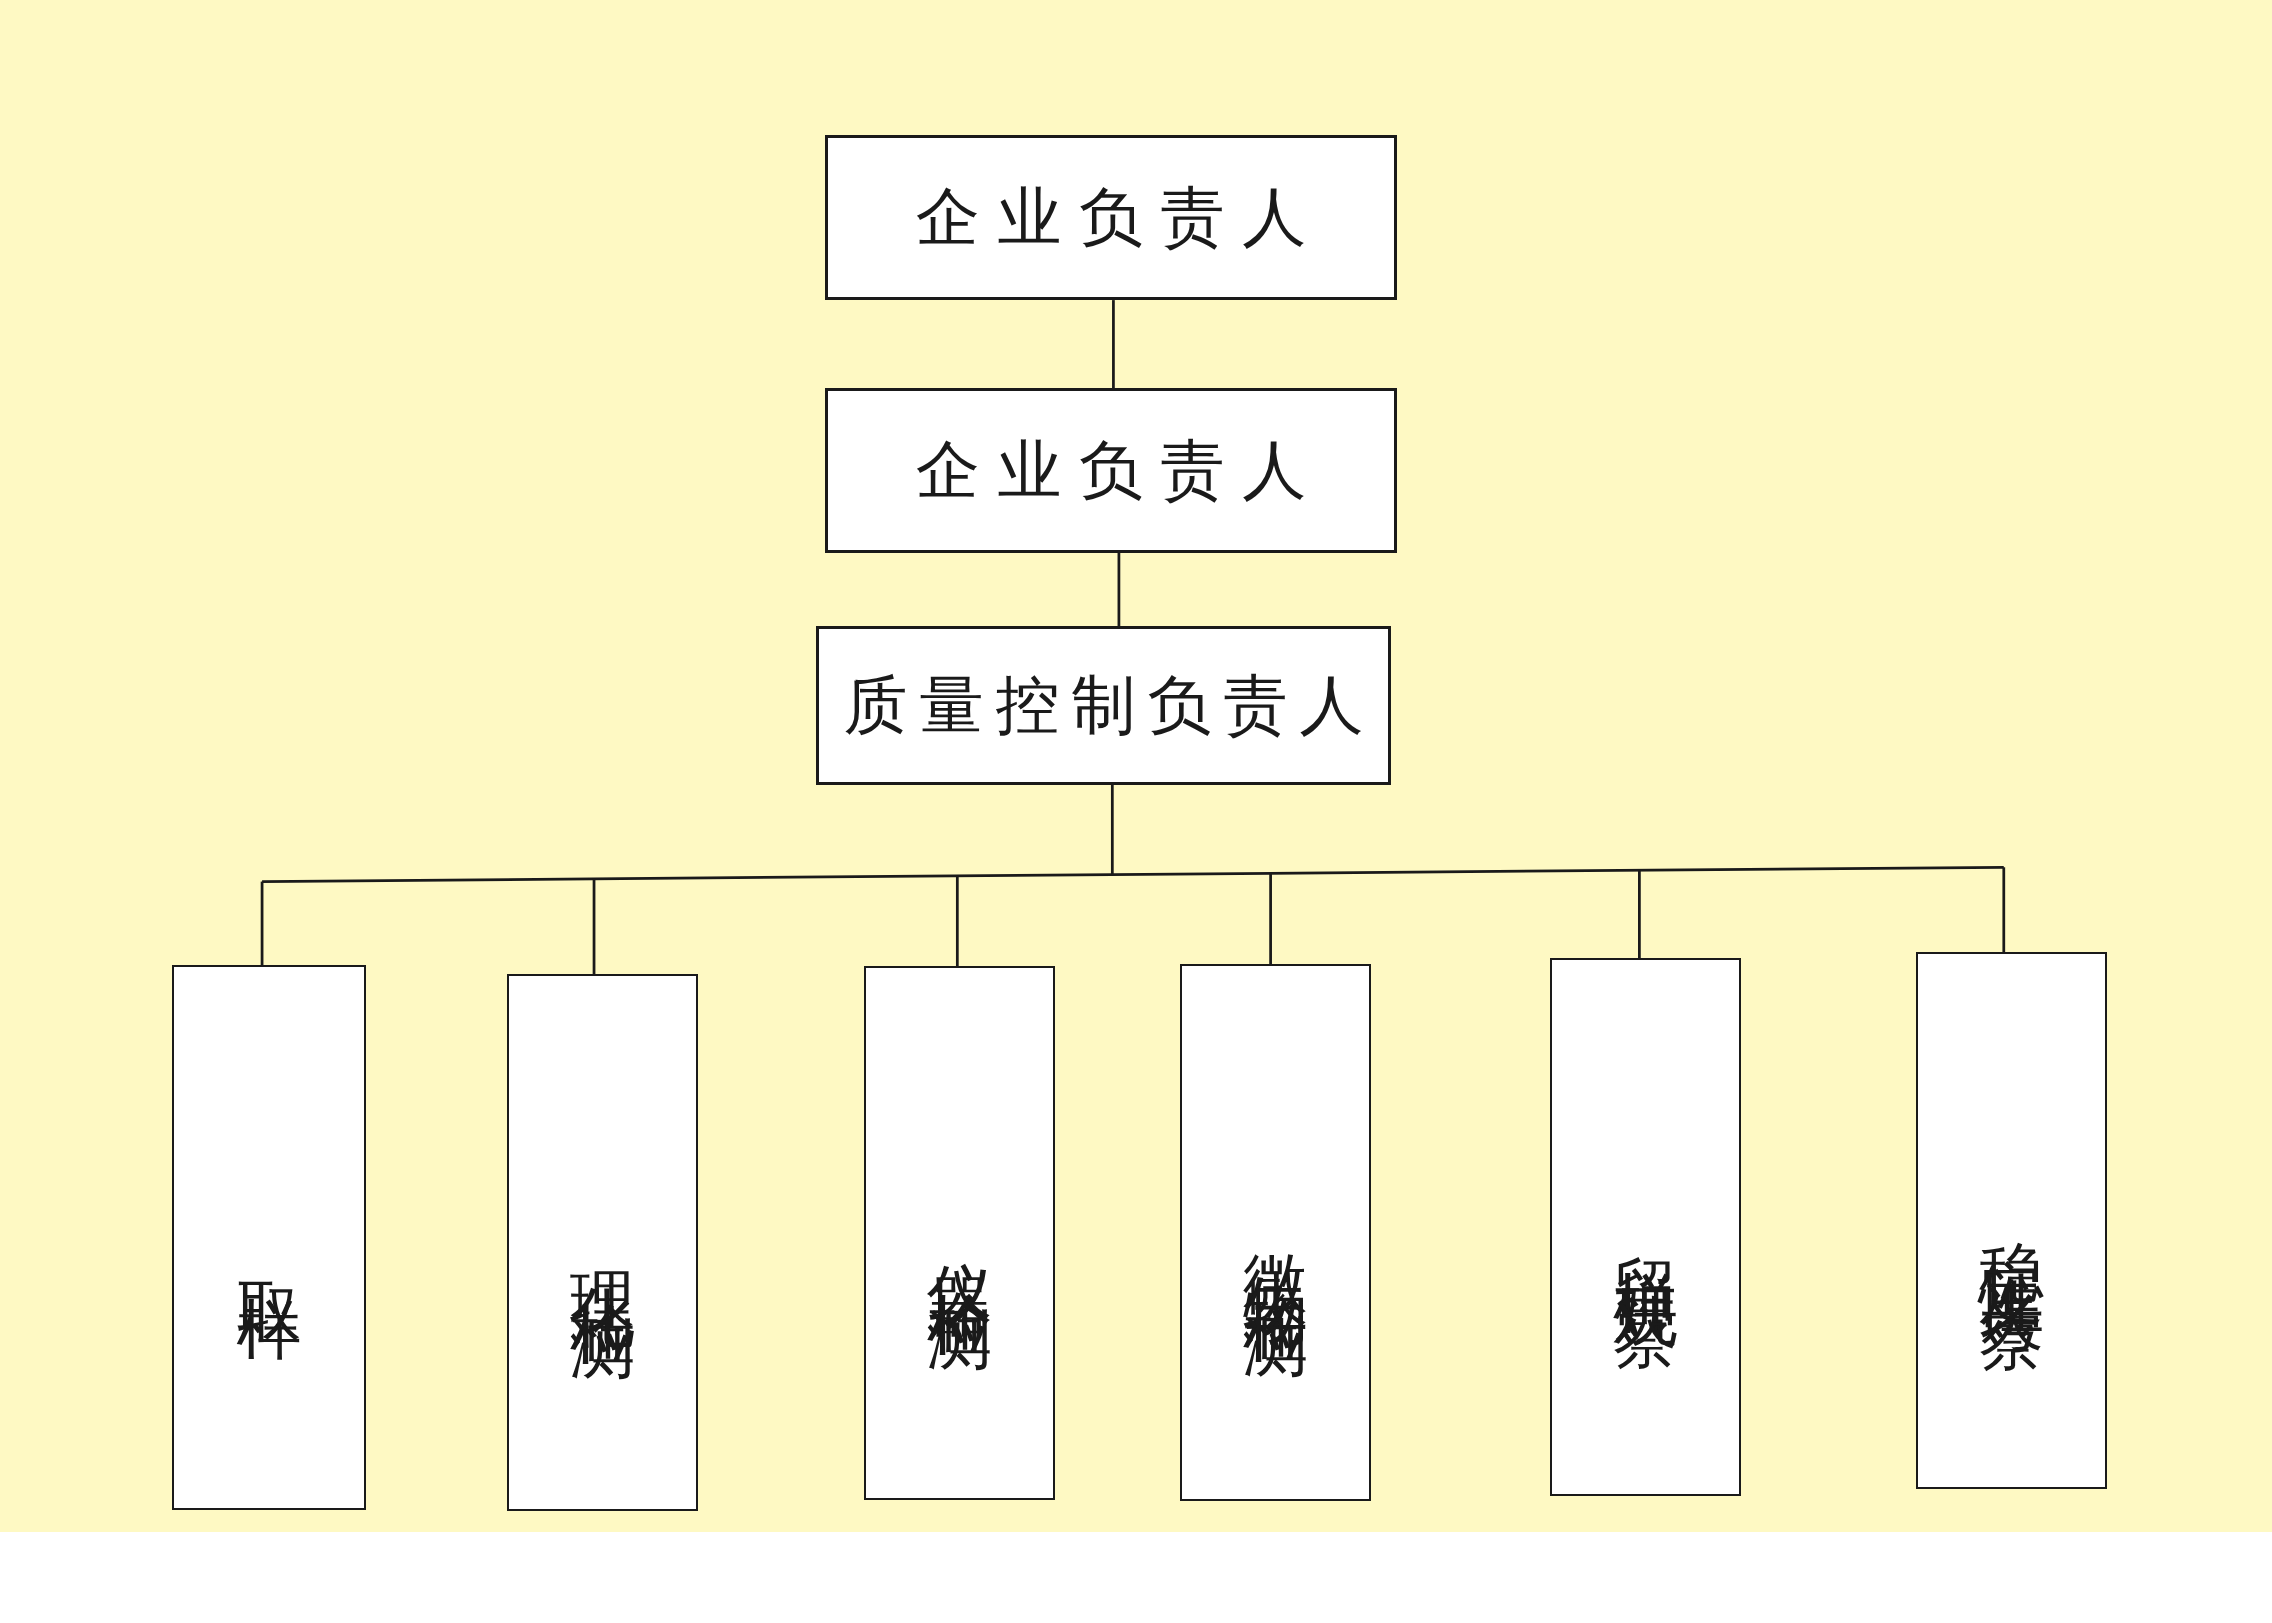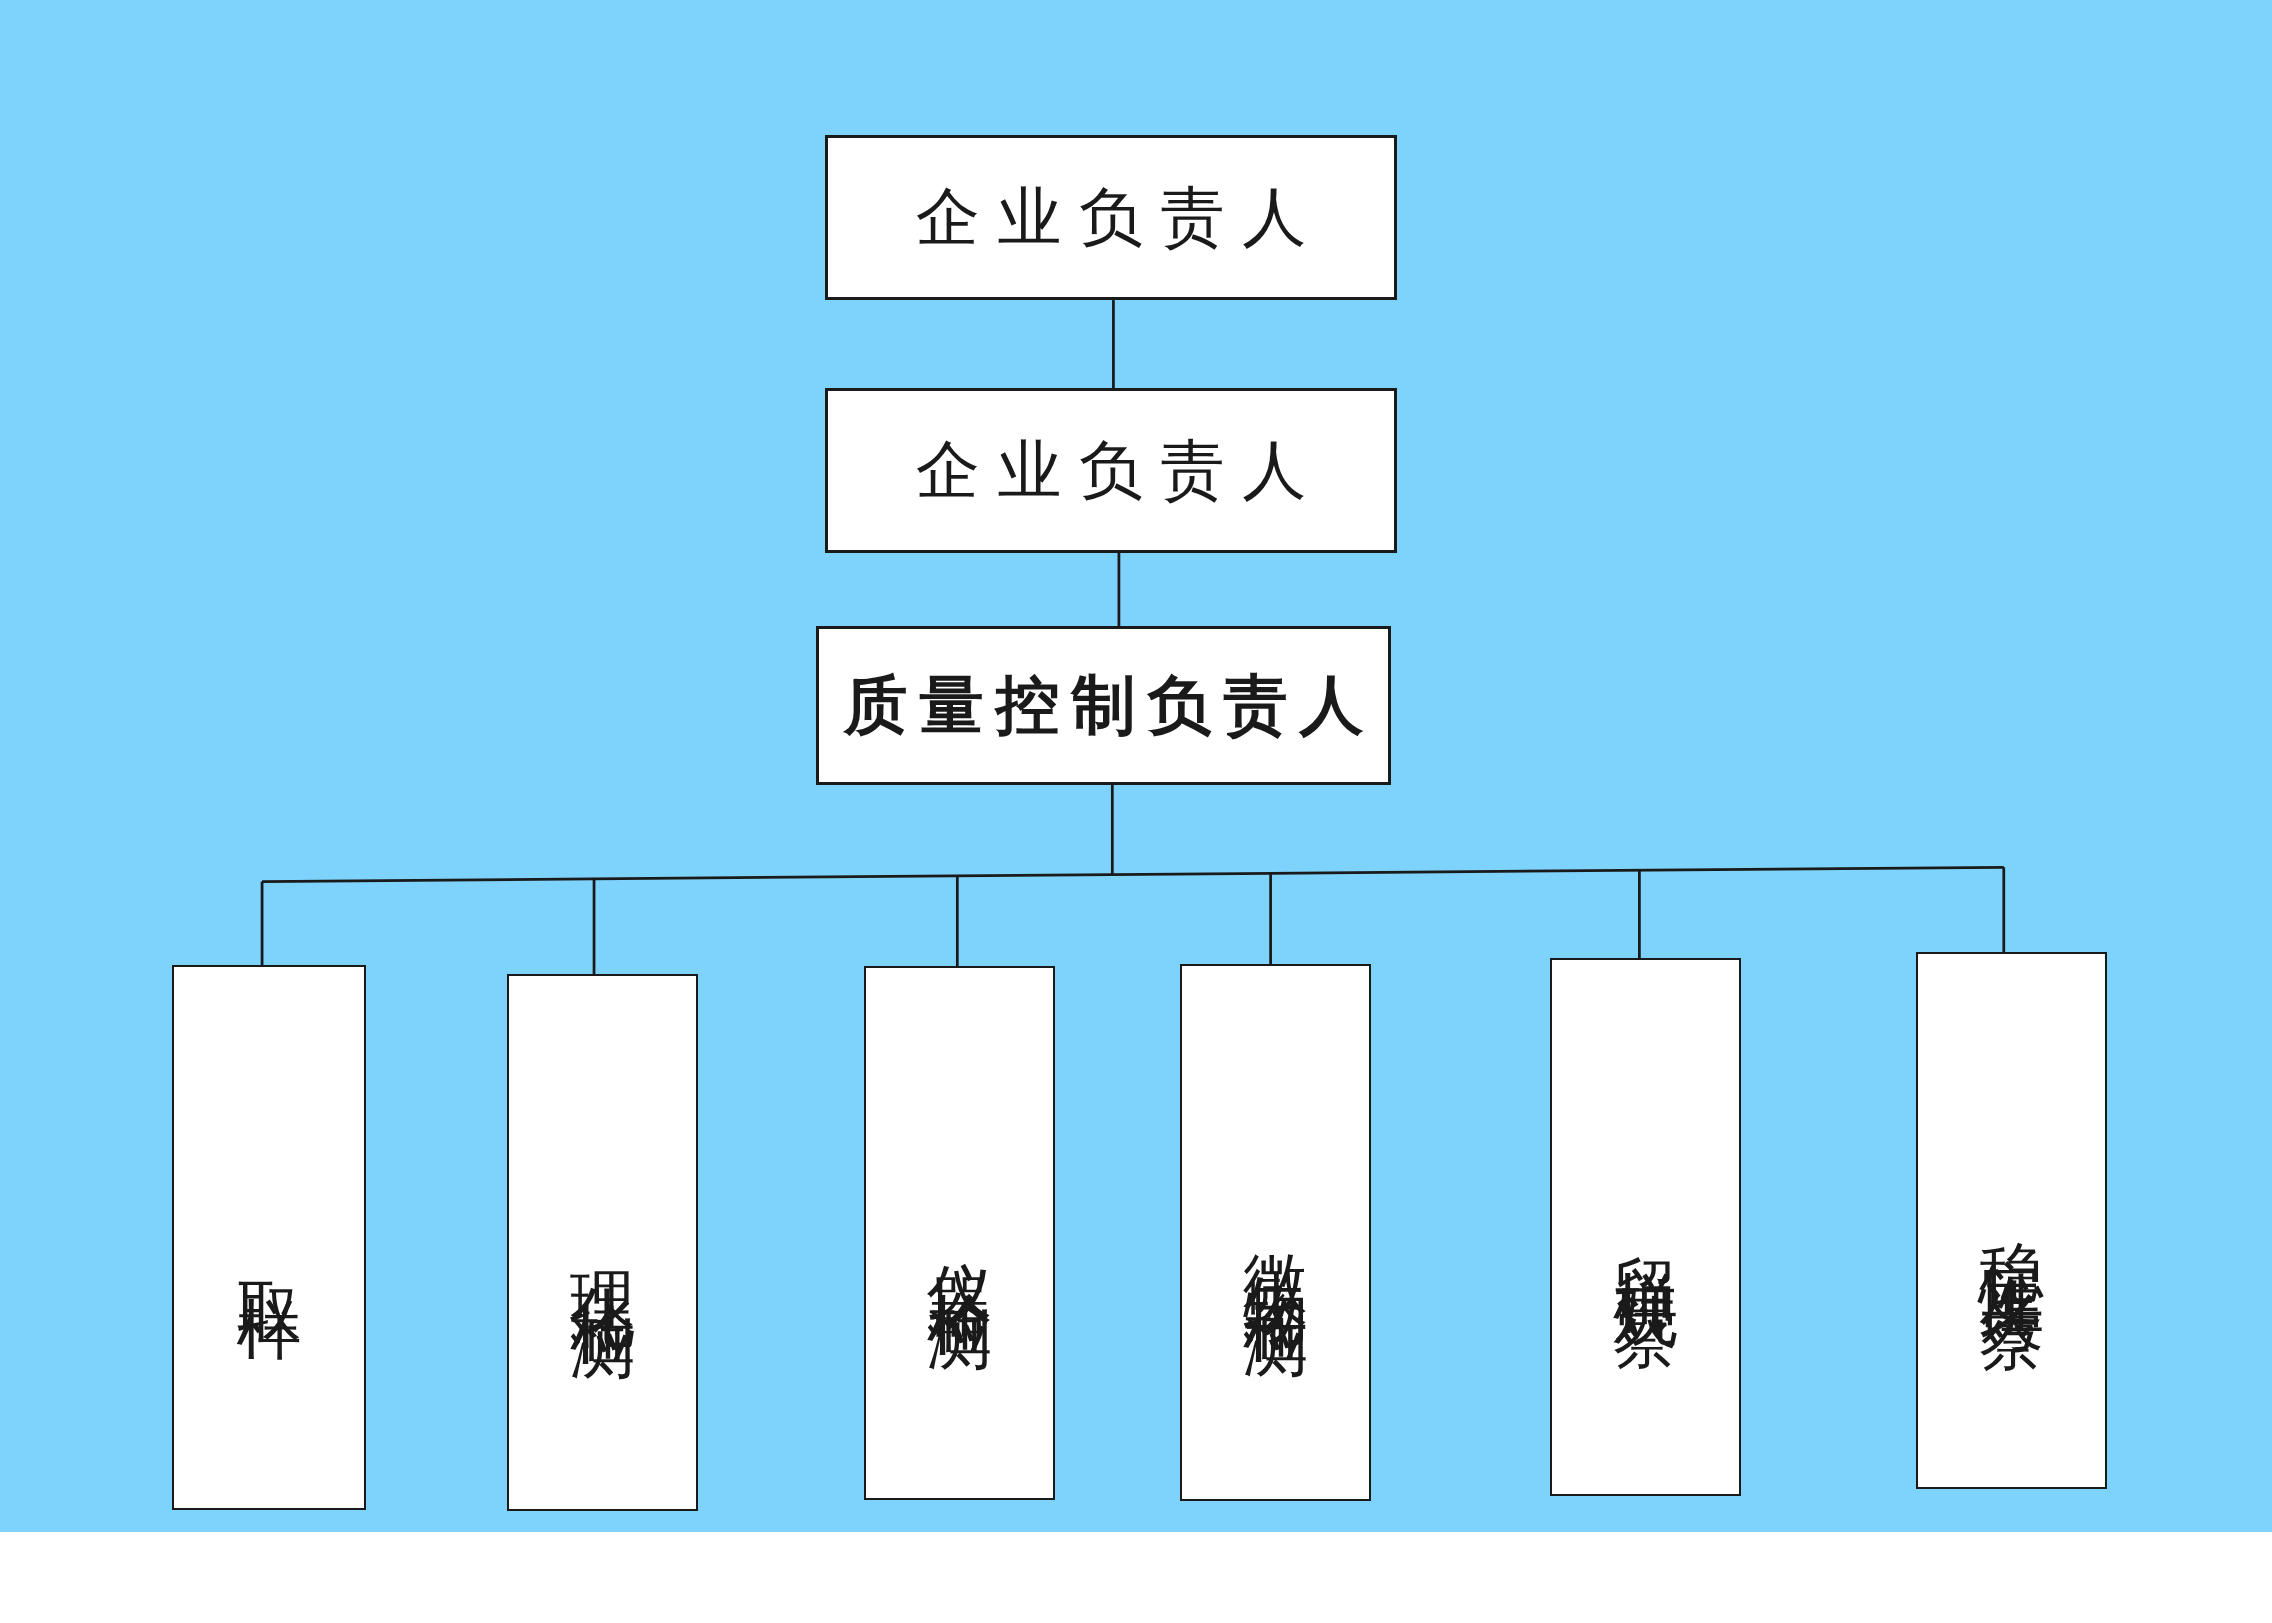--- a/index.html
+++ b/index.html
@@ -4,21 +4,21 @@
 <style>
   html, body {
     margin: 0;
     padding: 0;
     background: #ffffff;
   }
   .canvas {
     position: relative;
     width: 2273px;
     height: 1532px;
-    background: #7dd3fc;
+    background: #fef9c3;
     color: #1a1a1a;
     font-family: "Liberation Serif", "DejaVu Serif", serif;
     overflow: hidden;
   }
   .connector-svg {
     position: absolute;
     left: 0;
     top: 0;
     width: 2273px;
     height: 1623px;
@@ -53,21 +53,21 @@
     writing-mode: vertical-rl;
     text-orientation: upright;
     font-size: 65px;
     letter-spacing: 15.4px;
     margin-bottom: -15.4px;
     white-space: nowrap;
   }
   
   #n-chain-0 { left: 825px; top: 135px;  width: 572px; height: 165px; }
   #n-chain-1 { left: 825px; top: 388px;  width: 572px; height: 165px; }
-  #n-chain-2 { left: 816px; top: 626px; width: 575px; height: 159px; font-weight: bold; }
+  #n-chain-2 { left: 816px; top: 626px; width: 575px; height: 159px; }
   
   #n-child-0 { left: 172px;  top: 965px; width: 194px; height: 545px; }
   #n-child-1 { left: 507px;  top: 974px; width: 191px; height: 537px; }
   #n-child-2 { left: 864px; top: 966px; width: 191px; height: 534px; }
   #n-child-3 { left: 1180px; top: 964px; width: 191px; height: 537px; }
   #n-child-4 { left: 1550px; top: 958px; width: 191px; height: 538px; }
   #n-child-5 { left: 1916px; top: 952px; width: 191px; height: 537px; }
 </style>
 </head>
 <body>

